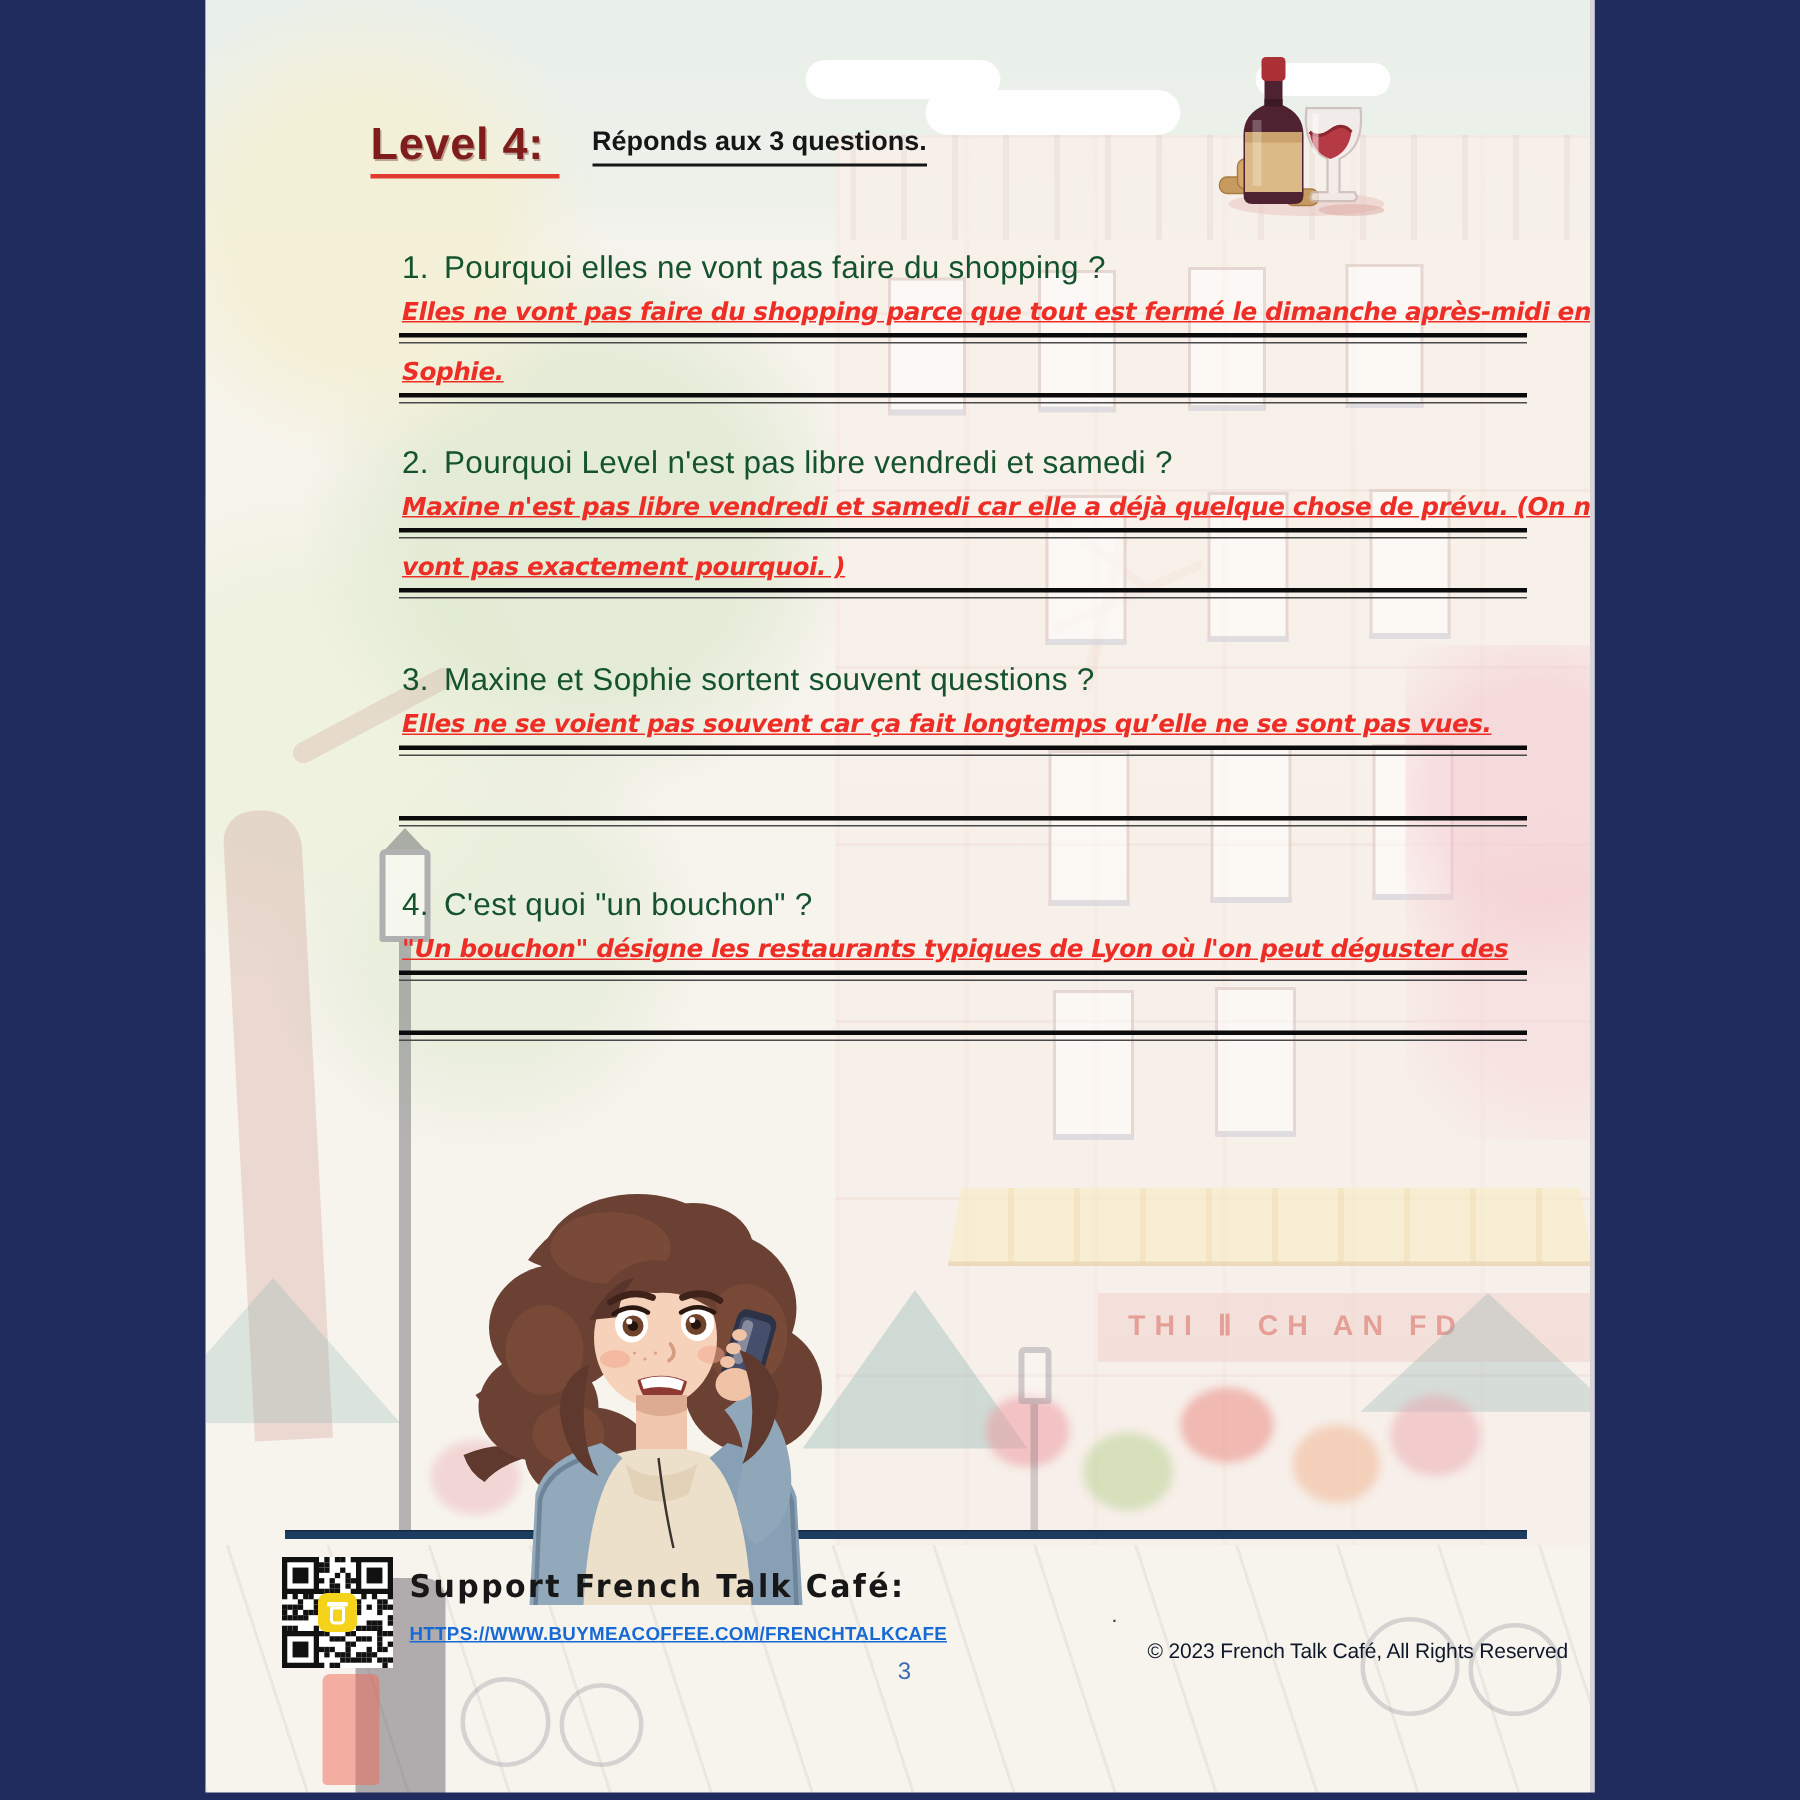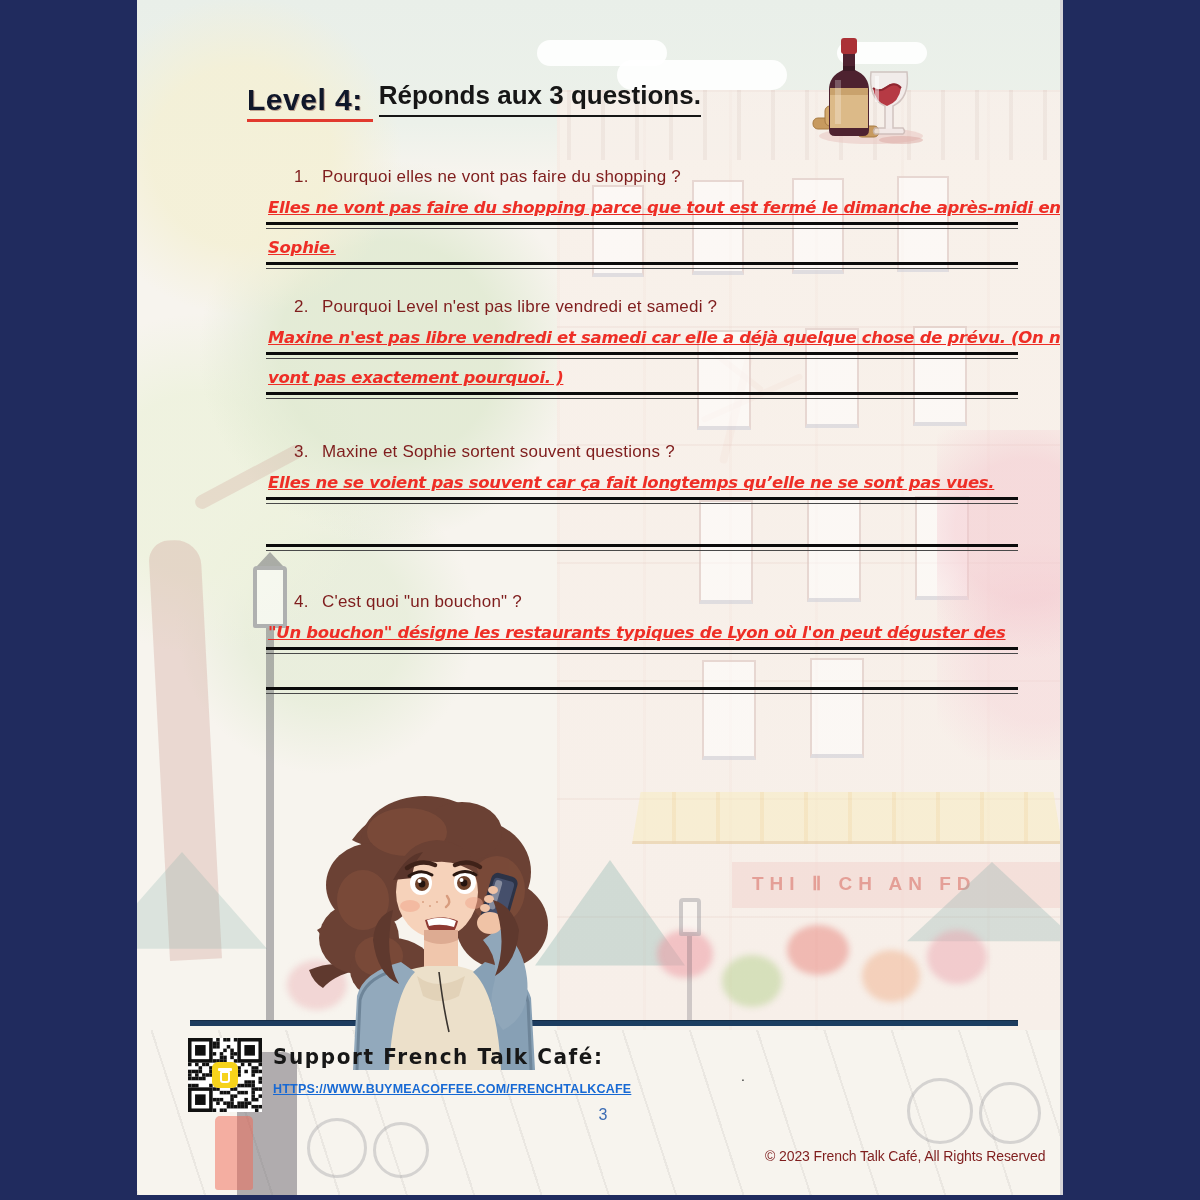--- a/index.html
+++ b/index.html
@@ -79,33 +79,33 @@
     opacity:.8; }
   .trunk-dark { left:100px; top:1052px; width:60px; height:144px;
     background:rgba(88,84,96,.45); border-radius:10px 14px 0 0; }
   .bin-red { left:78px; top:1116px; width:38px; height:74px;
     background:rgba(242,104,84,.5); border-radius:5px 5px 3px 3px; }
   .wheel { border-radius:50%; border:3px solid rgba(148,148,156,.35); }
 
   
   .title-row { position:absolute; left:110px; top:80px; white-space:nowrap; }
   .title-level {
-    display:inline-block; color:#0f172a; font-size:30px; font-weight:bold;
+    display:inline-block; color:#7f1d1d; font-size:30px; font-weight:bold;
     letter-spacing:.5px; border-bottom:3px solid #e23a2e; padding-right:10px; padding-bottom:2px;
     text-shadow:1px 1px 0 rgba(90,20,15,.35);
   }
   .title-instruction {
-    display:inline-block; color:#161616; font-size:26px; font-weight:bold;
-    border-bottom:2.5px solid #161616; padding-bottom:4px; margin-left:6px;
+    display:inline-block; color:#161616; font-size:18px; font-weight:bold;
+    border-bottom:2.5px solid #161616; padding-bottom:4px; margin-left:22px;
     vertical-align:6px;
   }
 
   
   .qa { position:absolute; left:131px; width:752px; }
-  .question { font-size:17px; color:#7f1d1d; letter-spacing:.2px; white-space:nowrap;margin-left:26px; }
+  .question { font-size:21px; color:#14532d; letter-spacing:.2px; white-space:nowrap; }
   .qnum { display:inline-block; width:28px; }
   .answer-line { position:absolute; left:0; width:100%; }
   .answer-text {
     font-family:"DejaVu Sans", sans-serif; font-style:italic; font-weight:bold;
     font-size:16.5px; color:#ee2e26; letter-spacing:-.3px; white-space:nowrap;text-decoration:underline;
   }
   .rule { position:absolute; left:-2px; width:100%; height:7px;
     border-top:3.5px solid #0b0b0b; border-bottom:1.5px solid #4a4a4a; }
   .a1 { top:31px; } .r1 { top:55px; } .a2 { top:71px; } .r2 { top:95px; }
 
@@ -121,22 +121,22 @@
   .support-label {
     position:absolute; left:136px; top:1045px; font-size:20px; font-weight:bold;
     letter-spacing:1.6px; color:#171717; font-family:"DejaVu Sans", sans-serif;
     transform:scaleY(1.05);
   }
   .support-url {
     position:absolute; left:136px; top:1082px; font-size:12.5px; font-weight:bold;
     color:#1769d4; letter-spacing:.2px; text-decoration:underline; white-space:nowrap;
   }
   .tiny-dot { position:absolute; left:604px; top:1068px; font-size:14px; color:#333; }
-  .copyright { position:absolute; left:628px; top:1148px; width:252px; text-align:center;
-    font-size:14px; color:#7f1d1d; letter-spacing:-.1px; white-space:nowrap; }
+  .copyright { position:absolute; left:628px; top:1092px; width:252px; text-align:center;
+    font-size:14px; color:#0f172a; letter-spacing:-.1px; white-space:nowrap; }
   .page-num { position:absolute; left:440px; top:1106px; width:52px; text-align:center;
     font-size:16px; color:#3c6cb4; }
 
   .art { position:absolute; }
   .bottom-strip { position:absolute; left:0; bottom:0; width:1200px; height:5px; background:#202b5e; }
 </style>
 </head>
 <body>
 
 <div class="page">

